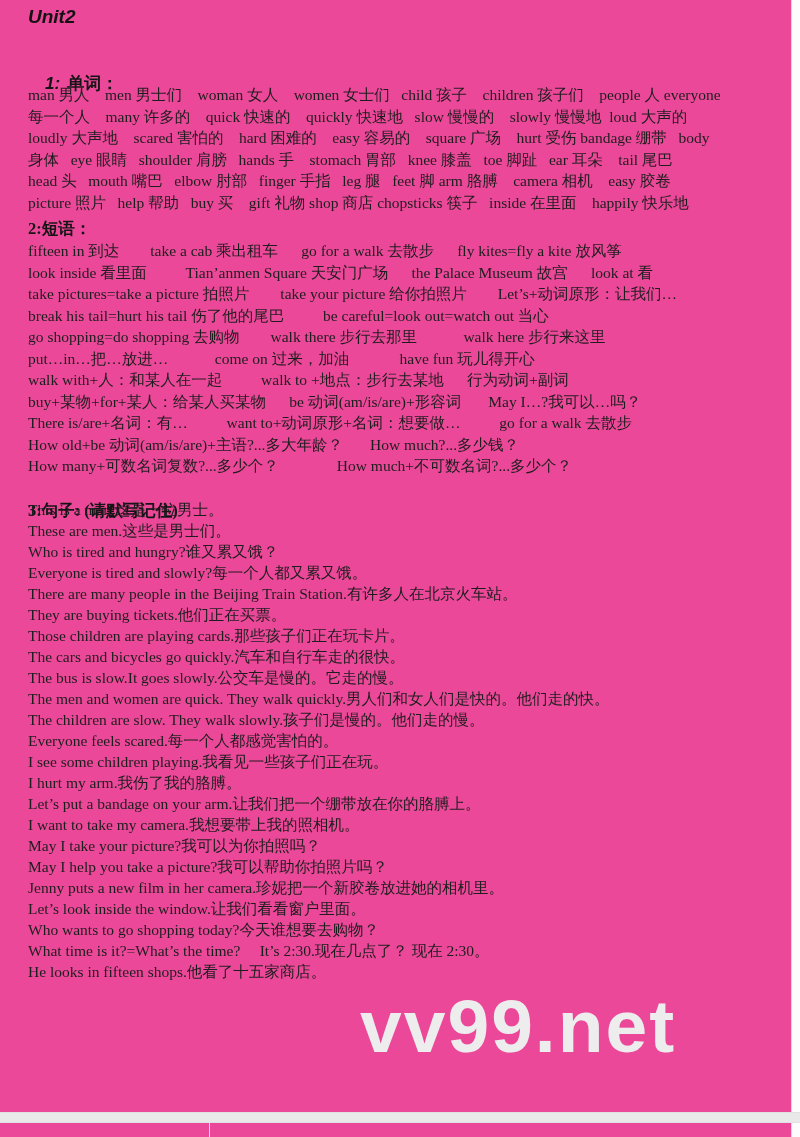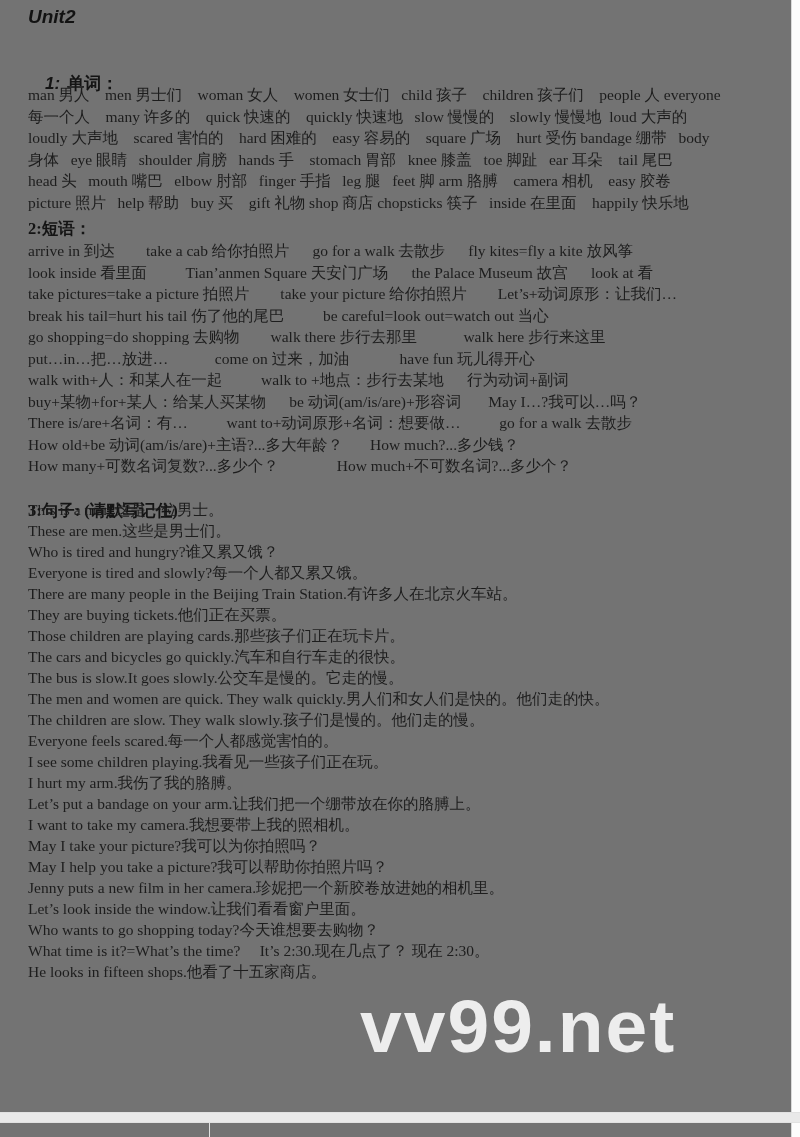--- a/index.html
+++ b/index.html
@@ -4,21 +4,21 @@
 <style>
   html, body { margin:0; padding:0; }
   body {
     width:800px; height:1137px;
     background:#ffffff;
     font-family:"Liberation Serif", serif;
     color:#1d1d1d;
     position:relative;
     overflow:hidden;
   }
-  .page { position:absolute; left:0; top:0; width:800px; height:1137px; background:#737373; }
+  .page { position:absolute; left:0; top:0; width:800px; height:1137px; background:#ec4899; }
 
   .doc-title {
     position:absolute; left:28px; top:6px;
     font-family:"Liberation Sans", sans-serif;
     font-weight:bold; font-style:italic;
     font-size:19px; color:#121212;
   }
 
   .sec-heading {
     position:absolute; left:28px;
@@ -92,21 +92,21 @@
       <div class="line">loudly 大声地    scared 害怕的    hard 困难的    easy 容易的    square 广场    hurt 受伤 bandage 绷带   body</div>
       <div class="line">身体   eye 眼睛   shoulder 肩膀   hands 手    stomach 胃部   knee 膝盖   toe 脚趾   ear 耳朵    tail 尾巴</div>
       <div class="line">head 头   mouth 嘴巴   elbow 肘部   finger 手指   leg 腿   feet 脚 arm 胳膊    camera 相机    easy 胶卷</div>
       <div class="line">picture 照片   help 帮助   buy 买    gift 礼物 shop 商店 chopsticks 筷子   inside 在里面    happily 快乐地</div>
     </div>
 
   <div class="sec-heading h-phrases">2:短语：</div>
 
   <div class="textblock b-phrases">
 
-  <div class="line">arrive in 到达        take a cab 给你拍照片      go for a walk 去散步      fly kites=fly a kite 放风筝</div>
+  <div class="line">fifteen in 到达        take a cab 乘出租车      go for a walk 去散步      fly kites=fly a kite 放风筝</div>
       <div class="line">look inside 看里面          Tian’anmen Square 天安门广场      the Palace Museum 故宫      look at 看</div>
       <div class="line">take pictures=take a picture 拍照片        take your picture 给你拍照片        Let’s+动词原形：让我们…</div>
       <div class="line">break his tail=hurt his tail 伤了他的尾巴          be careful=look out=watch out 当心</div>
       <div class="line">go shopping=do shopping 去购物        walk there 步行去那里            walk here 步行来这里</div>
       <div class="line">put…in…把…放进…            come on 过来，加油             have fun 玩儿得开心</div>
       <div class="line">walk with+人：和某人在一起          walk to +地点：步行去某地      行为动词+副词</div>
       <div class="line">buy+某物+for+某人：给某人买某物      be 动词(am/is/are)+形容词       May I…?我可以…吗？</div>
       <div class="line">There is/are+名词：有…          want to+动词原形+名词：想要做…          go for a walk 去散步</div>
       <div class="line">How old+be 动词(am/is/are)+主语?...多大年龄？       How much?...多少钱？</div>
       <div class="line">How many+可数名词复数?...多少个？               How much+不可数名词?...多少个？</div>

